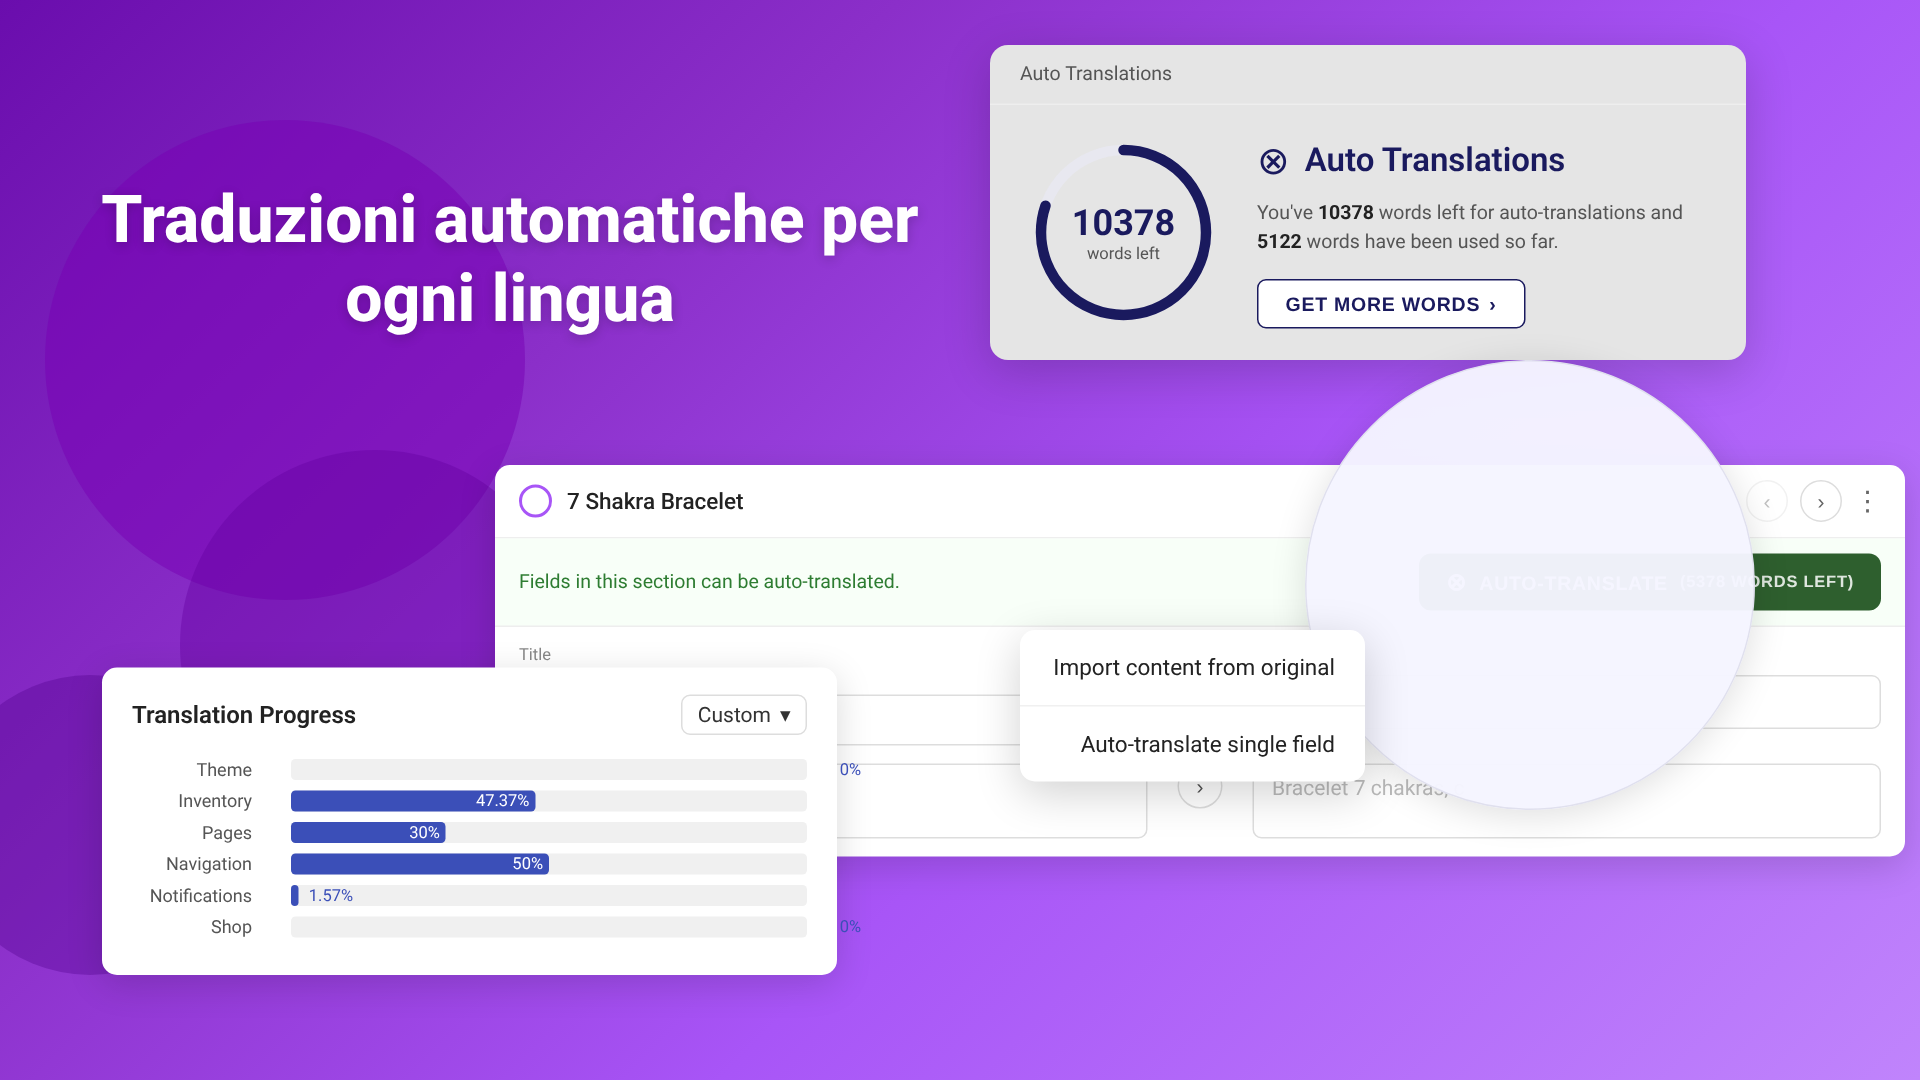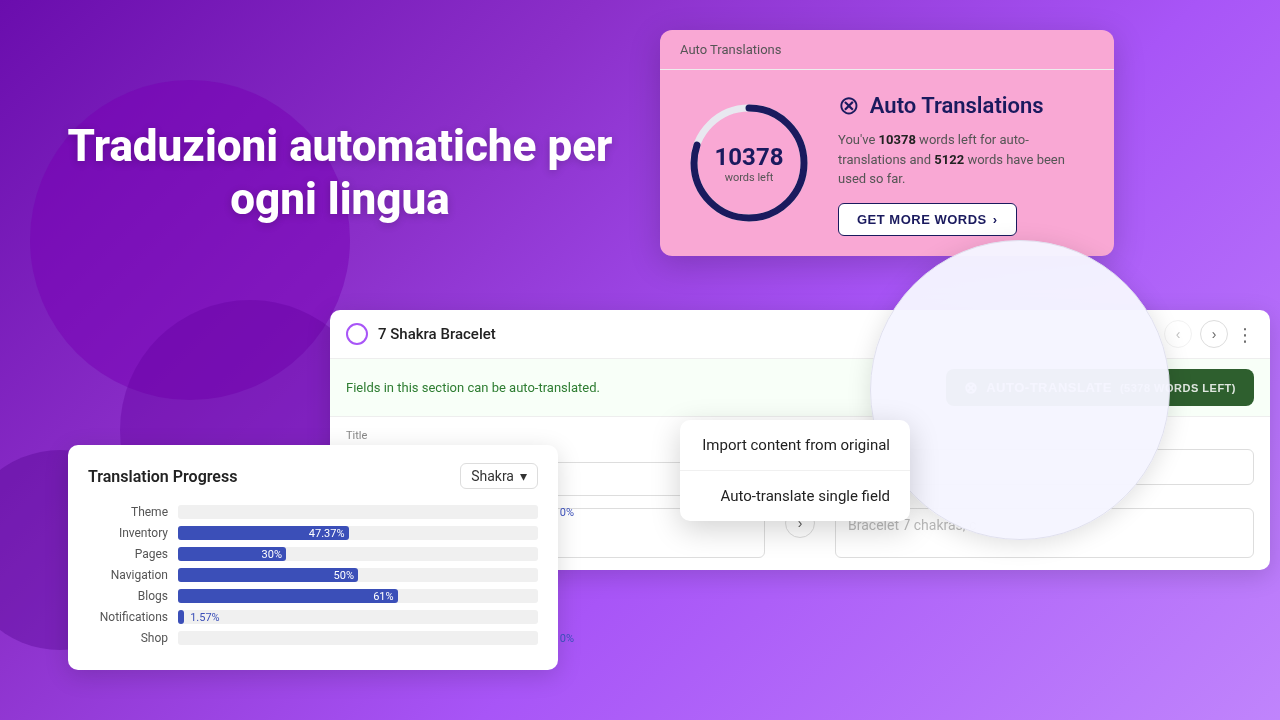--- a/index.html
+++ b/index.html
@@ -57,22 +57,22 @@
       line-height: 1.2;
       text-align: center;
       text-shadow: 0 2px 8px rgba(0,0,0,0.2);
     }
 
     
     .auto-trans-card {
       position: absolute;
       top: 30px;
       left: 660px;
-      width: 454px;
-      background: #f9a8d4;
+      width: 504px;
+      background: #e5e5e5;
       border-radius: 12px;
       box-shadow: 0 8px 32px rgba(0,0,0,0.18);
       overflow: hidden;
     }
     .card-header {
       padding: 12px 20px;
       border-bottom: 1px solid #eee;
       font-size: 13px;
       color: #555;
     }
@@ -385,21 +385,21 @@
       color: #333;
       cursor: pointer;
       border: 1px solid #ddd;
       padding: 4px 10px;
       border-radius: 6px;
     }
     .bar-row {
       display: flex;
       align-items: center;
       margin-bottom: 7px;
-      gap: 0;
+      gap: 16px;
     }
     .bar-label {
       font-size: 12px;
       color: #555;
       width: 90px;
       text-align: right;
       flex-shrink: 0;
       padding-right: 10px;
     }
     .bar-track {
@@ -520,21 +520,21 @@
 
 <div class="dropdown-popup">
   <div class="dropdown-item">Import content from original</div>
   <div class="dropdown-item">Auto-translate single field</div>
 </div>
 
 <div class="progress-card">
   <div class="progress-header">
     <span class="progress-title">Translation Progress</span>
     <div class="language-select">
-      <span>Shakra</span>
+      <span>Custom</span>
       <span>▾</span>
     </div>
   </div>
   <div id="bars-container">
       <div class="bar-row">
         <div class="bar-label">Theme</div>
         <div class="bar-track">
           <span class="bar-pct">0%</span>
           <div class="bar-fill" style="width: 0%;"></div>
         </div>
@@ -557,28 +557,20 @@
       </div>
       <div class="bar-row">
         <div class="bar-label">Navigation</div>
         <div class="bar-track">
           <div class="bar-fill" style="width: 50%;">
             <span class="bar-pct-inside">50%</span>
           </div>
         </div>
       </div>
       <div class="bar-row">
-        <div class="bar-label">Blogs</div>
-        <div class="bar-track">
-          <div class="bar-fill" style="width: 61%;">
-            <span class="bar-pct-inside">61%</span>
-          </div>
-        </div>
-      </div>
-      <div class="bar-row">
         <div class="bar-label">Notifications</div>
         <div class="bar-track">
           <div class="bar-fill" style="width: 1.57%;">
             <span class="bar-pct">1.57%</span>
           </div>
         </div>
       </div>
       <div class="bar-row">
         <div class="bar-label">Shop</div>
         <div class="bar-track">

